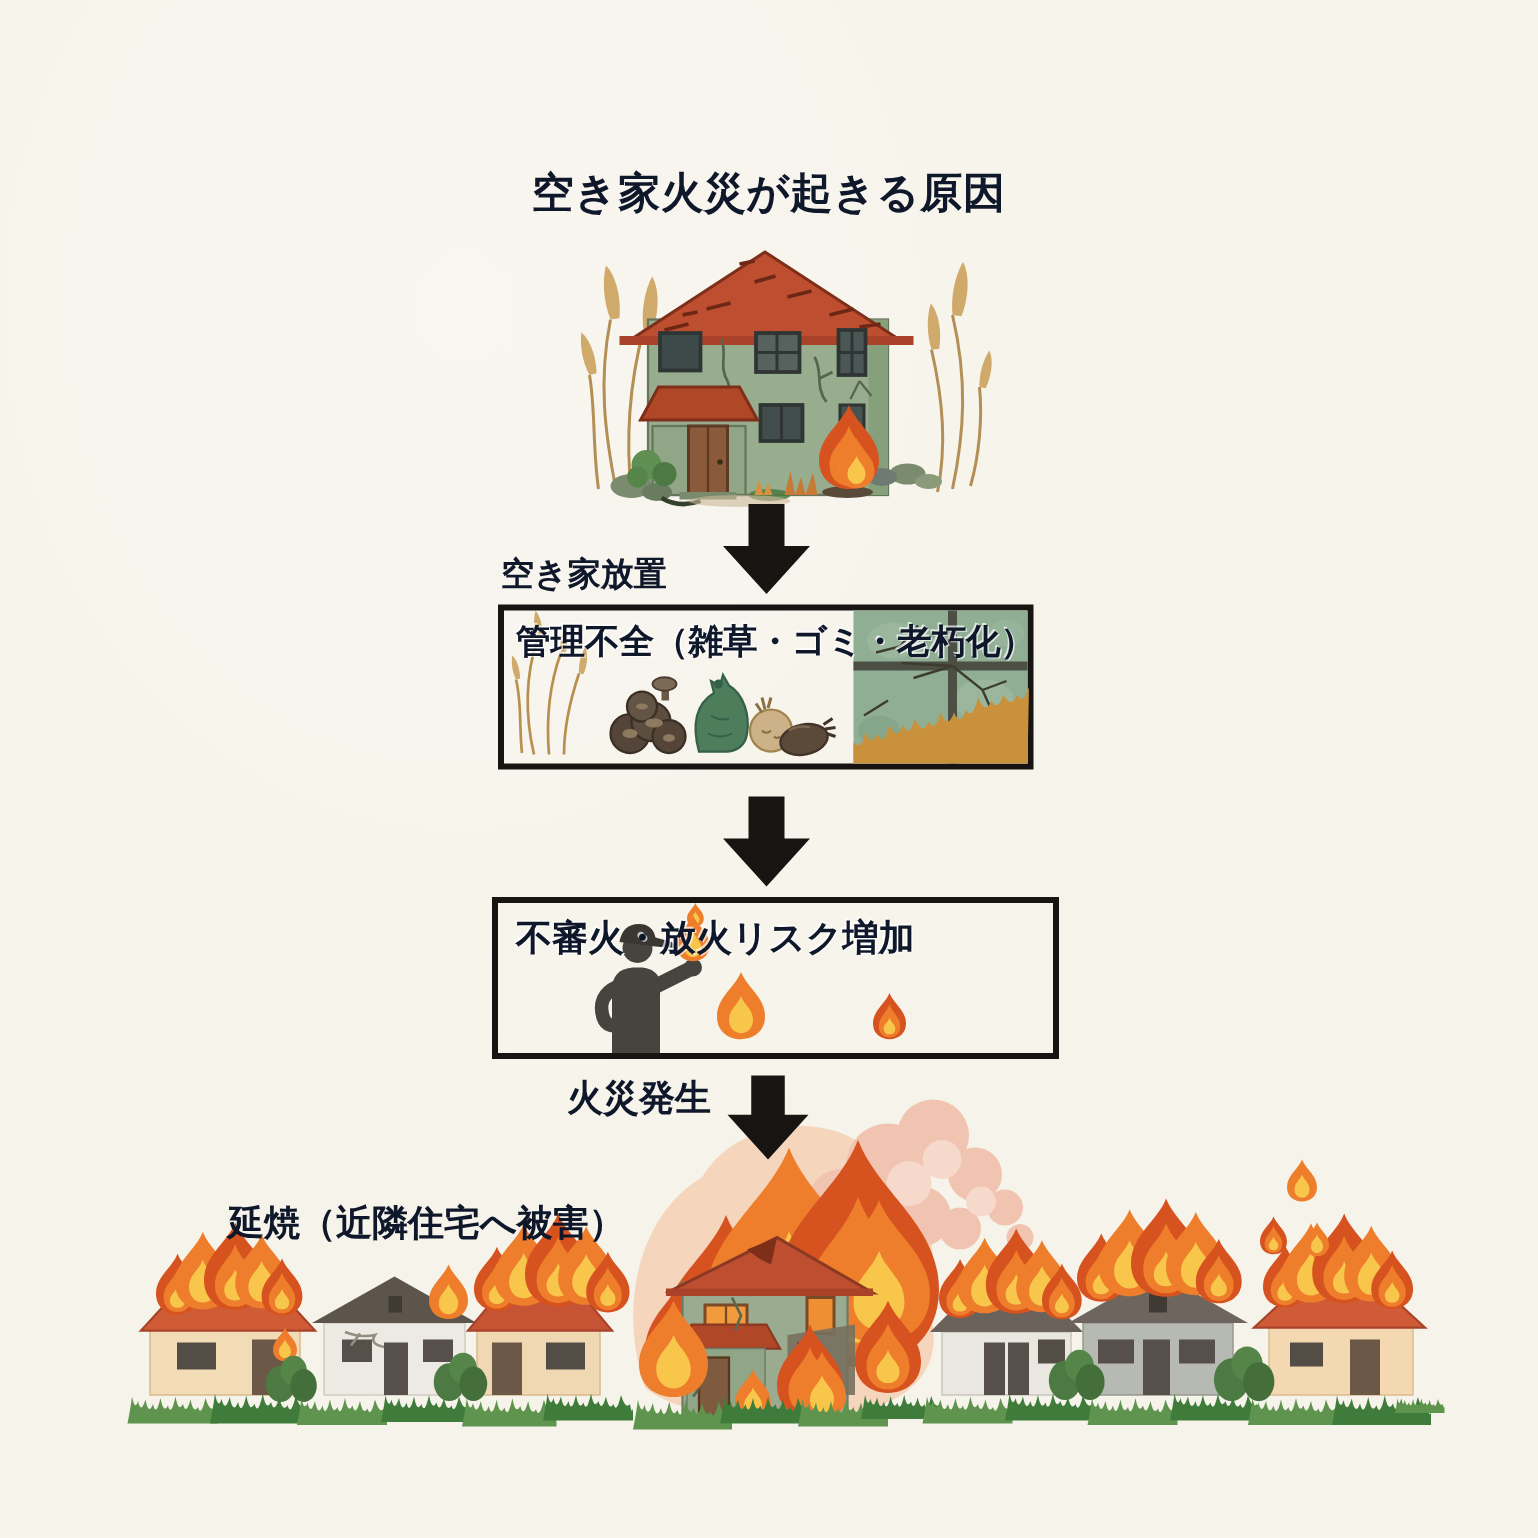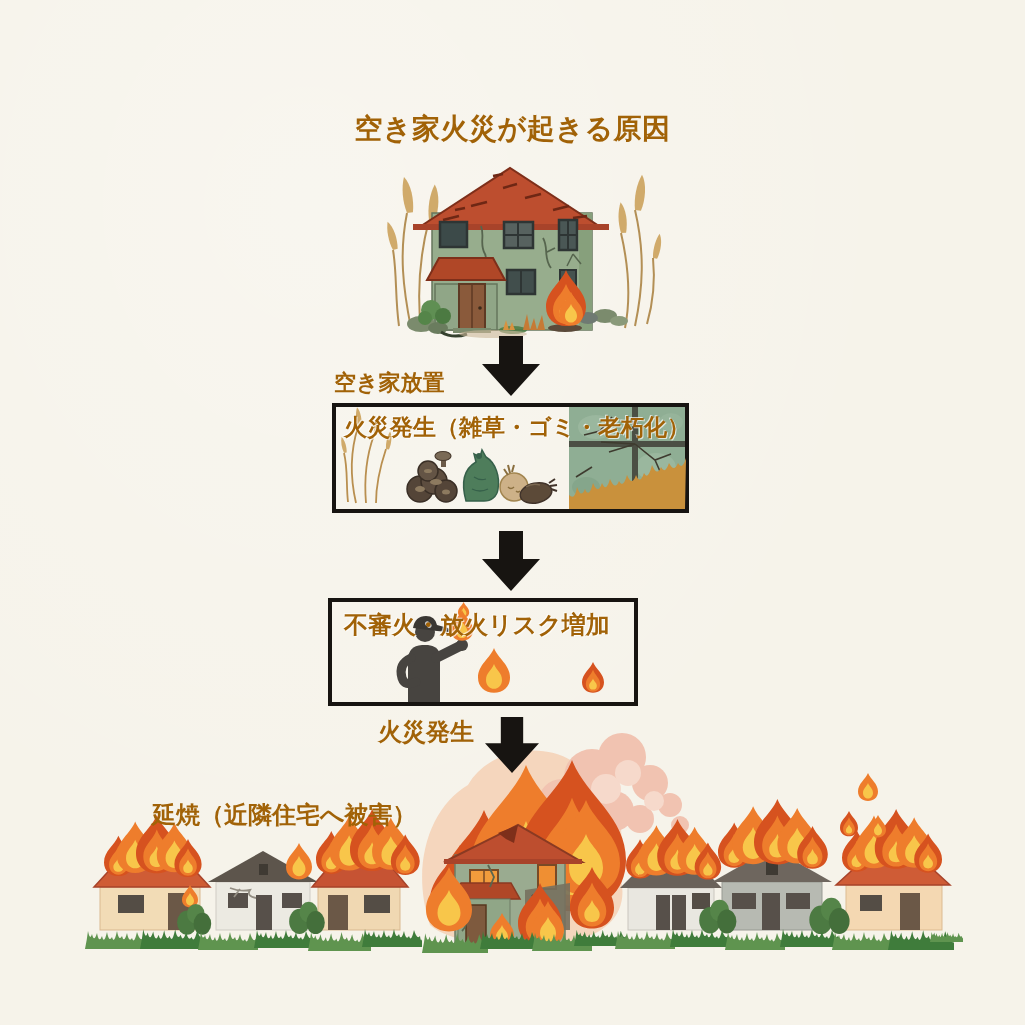--- a/index.html
+++ b/index.html
@@ -1,20 +1,20 @@
 <!DOCTYPE html>
 <html><head>
 <meta charset="utf-8">
 <style>
   html,body{margin:0;padding:0;}
   .page{
     position:relative; width:1025px; height:1025px;
     background:#f6f3ea;
     font-family:"DejaVu Sans","Liberation Sans",sans-serif;
-    overflow:hidden; color:#a16207;
+    overflow:hidden; color:#0f172a;
   }
   .page::after{
     content:""; position:absolute; inset:0; pointer-events:none;
     background:radial-gradient(ellipse at 30% 20%, rgba(255,255,255,.25), rgba(0,0,0,0) 60%);
   }
   .title{
     position:absolute; left:0; right:0; top:110px; text-align:center;
     font-size:28px; font-weight:800; letter-spacing:0.5px; z-index:4;
   }
   .lbl{ position:absolute; font-weight:800; z-index:4; white-space:nowrap; }
@@ -22,21 +22,21 @@
   .lbl-fire{ left:334px; top:716px; font-size:24px;margin-left:44px; }
   .lbl-spread{ left:152px; top:799px; font-size:24px; }
   .arrow{ position:absolute; z-index:3; }
   .a1{ left:482px; top:336px; }
   .a2{ left:482px; top:531px; }
   .a3{ left:485px; top:717px; }
   .fbox{
     position:absolute; border:4px solid #171411; box-sizing:border-box; z-index:2;
   }
   .box1{ left:332px; top:403px; width:357px; height:110px; }
-  .box2{ left:328px; top:598px; width:310px; height:108px; }
+  .box2{ left:328px; top:598px; width:378px; height:108px; }
   .fbox .inner-art{ position:absolute; left:0; top:0; z-index:1; }
   .fbox .box-title{
     position:relative; z-index:2; font-weight:800; font-size:23px;
     margin:5px 0 0 8px; white-space:nowrap;
     text-shadow:1px 1px 0 rgba(255,255,255,.7), -1px -1px 0 rgba(255,255,255,.7);
   }
   .box2 .box-title{ font-size:24px; margin:7px 0 0 12px; }
   .art{ position:absolute; }
   .house-top{ left:383px; top:158px; z-index:2; }
   .panorama{ left:70px; top:715px; z-index:1; }
@@ -207,21 +207,21 @@
         <path d="M138,70 q6,4 12,2 M136,82 q8,4 16,0" stroke="#36604a" stroke-width="1.3" fill="none"></path>
         <circle cx="143" cy="49" r="3" fill="#36604a"></circle>
         <circle cx="178" cy="80" r="14" fill="#cdb188" stroke="#a2854f" stroke-width="1.5"></circle>
         <path d="M172,68 l-4,-6 m6,4 l-2,-8 m4,7 l2,-7" stroke="#8a6f3f" stroke-width="2" fill="none"></path>
         <path d="M172,80 q3,3 6,0 m2,4 q2,2 4,0" stroke="#8a6f3f" stroke-width="1.4" fill="none"></path>
         <ellipse cx="200" cy="86" rx="16" ry="10" transform="rotate(-12 200 86)" fill="#5c4a38" stroke="#41332a" stroke-width="1.5"></ellipse>
         <path d="M213,76 l6,-4 m-5,7 l7,-1 m-6,4 l6,2" stroke="#41332a" stroke-width="2" fill="none"></path>
         <path d="M190,80 q6,-4 14,-2" stroke="#7a6750" stroke-width="1.5" fill="none"></path>
       </g>
     </svg>
-    <div class="box-title">火災発生（雑草・ゴミ・老朽化）</div>
+    <div class="box-title">管理不全（雑草・ゴミ・老朽化）</div>
   </div>
 
   <svg class="arrow a2" width="58" height="60" viewBox="0 0 58 60">
     <polygon points="17,0 41,0 41,28 58,28 29,60 0,28 17,28" fill="#171411"></polygon>
   </svg>
 
   <div class="fbox box2">
     <svg class="inner-art" width="370" height="100" viewBox="0 0 370 100">
       <g>
         <circle cx="93" cy="30" r="10" fill="#474440"></circle>

